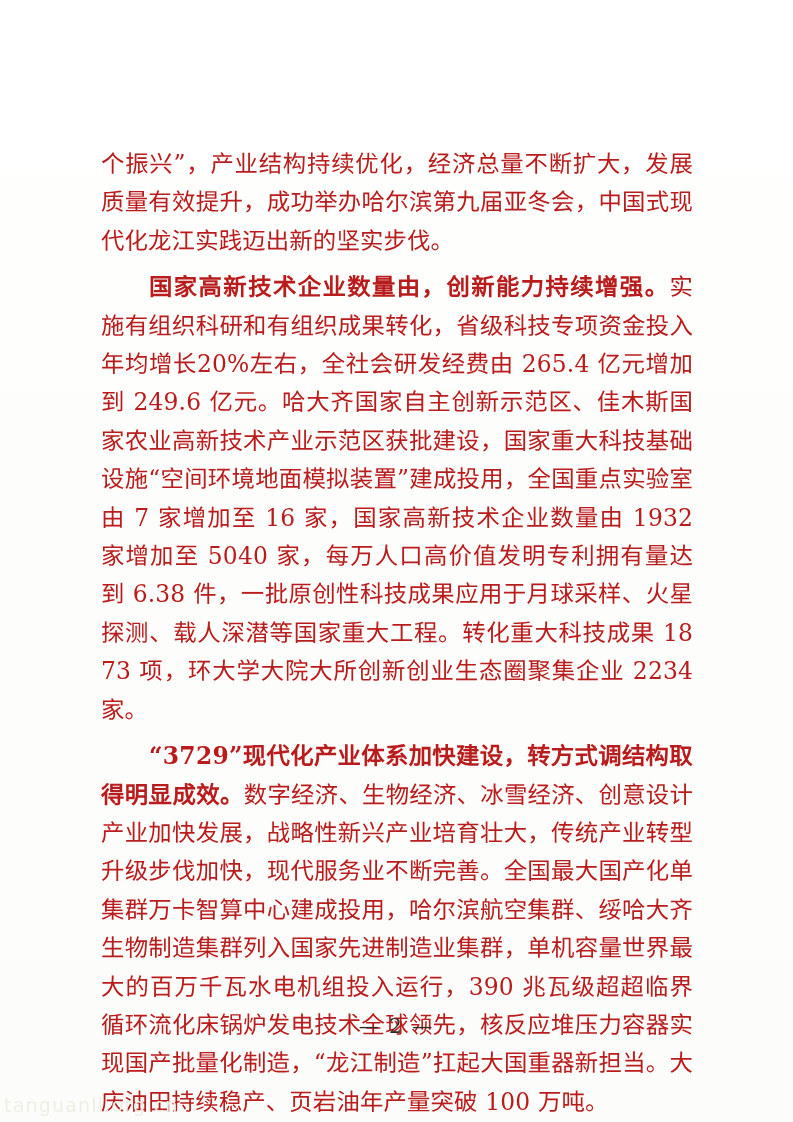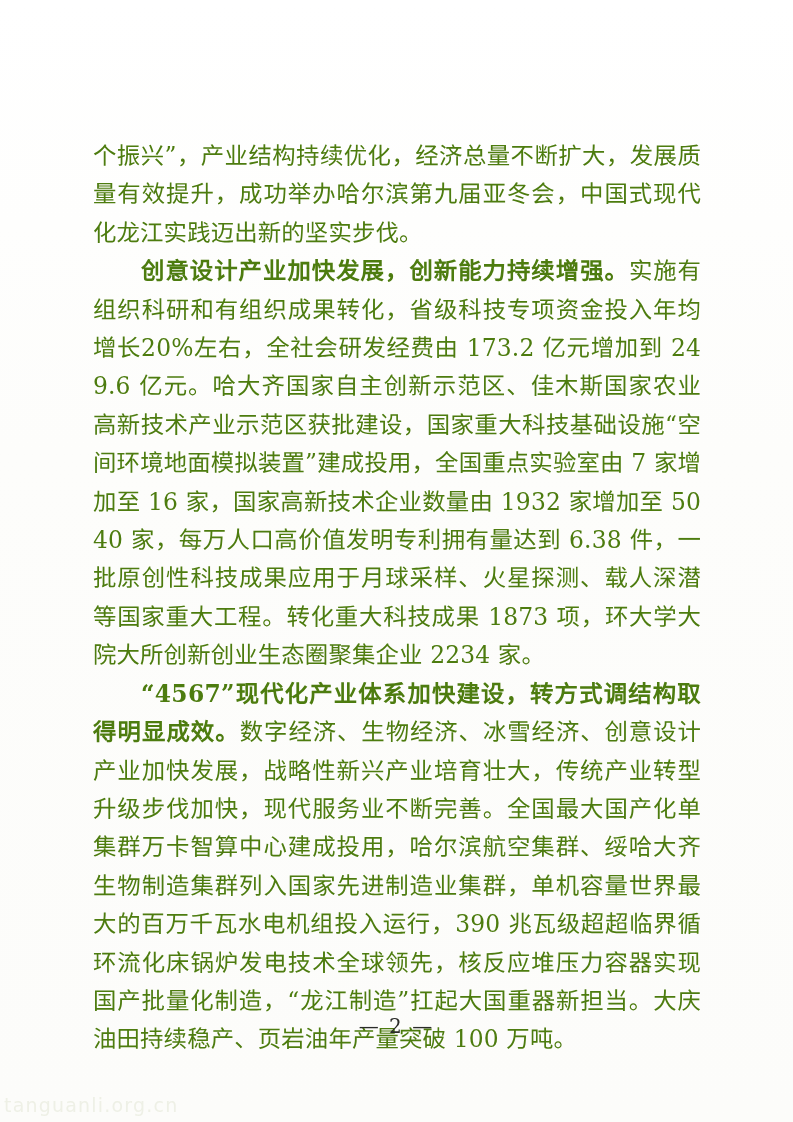--- a/index.html
+++ b/index.html
@@ -26,24 +26,24 @@
 
   
   .body-block {
     position: absolute;
     left: 93px;
     top: 137px;
     width: 608px;
   }
 
   .para {
-    margin: 0;
+    margin: 8px;
     font-size: 23.4px;
     line-height: 38.4px;
-    color: #4d7c0f;
+    color: #b91c1c;
     text-align: justify;
     text-justify: inter-character;
     text-align-last: left;
     letter-spacing: 0.15px;
     word-break: break-all;
     -webkit-font-smoothing: antialiased;
   }
 
   .para.indent {
     text-indent: 48px;
@@ -100,25 +100,25 @@
 
   <div class="paper-tint"></div>
 
   <div class="body-block">
 
     <p class="para">
       <span>个振兴”，产业结构持续优化，经济总量不断扩大，发展质量有效提升，成功举办哈尔滨第九届亚冬会，中国式现代化龙江实践迈出新的坚实步伐。</span>
     </p>
 
     <p class="para indent">
-      <b class="lead">创意设计产业加快发展，创新能力持续增强。</b><span>实施有组织科研和有组织成果转化，省级科技专项资金投入年均增长20%左右，全社会研发经费由 173.2 亿元增加到 249.6 亿元。哈大齐国家自主创新示范区、佳木斯国家农业高新技术产业示范区获批建设，国家重大科技基础设施“空间环境地面模拟装置”建成投用，全国重点实验室由 7 家增加至 16 家，国家高新技术企业数量由 1932 家增加至 5040 家，每万人口高价值发明专利拥有量达到 6.38 件，一批原创性科技成果应用于月球采样、火星探测、载人深潜等国家重大工程。转化重大科技成果 1873 项，环大学大院大所创新创业生态圈聚集企业 2234 家。</span>
+      <b class="lead">国家高新技术企业数量由，创新能力持续增强。</b><span>实施有组织科研和有组织成果转化，省级科技专项资金投入年均增长20%左右，全社会研发经费由 265.4 亿元增加到 249.6 亿元。哈大齐国家自主创新示范区、佳木斯国家农业高新技术产业示范区获批建设，国家重大科技基础设施“空间环境地面模拟装置”建成投用，全国重点实验室由 7 家增加至 16 家，国家高新技术企业数量由 1932 家增加至 5040 家，每万人口高价值发明专利拥有量达到 6.38 件，一批原创性科技成果应用于月球采样、火星探测、载人深潜等国家重大工程。转化重大科技成果 1873 项，环大学大院大所创新创业生态圈聚集企业 2234 家。</span>
     </p>
 
     <p class="para indent">
-      <b class="lead">“4567”现代化产业体系加快建设，转方式调结构取得明显成效。</b><span>数字经济、生物经济、冰雪经济、创意设计产业加快发展，战略性新兴产业培育壮大，传统产业转型升级步伐加快，现代服务业不断完善。全国最大国产化单集群万卡智算中心建成投用，哈尔滨航空集群、绥哈大齐生物制造集群列入国家先进制造业集群，单机容量世界最大的百万千瓦水电机组投入运行，390 兆瓦级超超临界循环流化床锅炉发电技术全球领先，核反应堆压力容器实现国产批量化制造，“龙江制造”扛起大国重器新担当。大庆油田持续稳产、页岩油年产量突破 100 万吨。</span>
+      <b class="lead">“3729”现代化产业体系加快建设，转方式调结构取得明显成效。</b><span>数字经济、生物经济、冰雪经济、创意设计产业加快发展，战略性新兴产业培育壮大，传统产业转型升级步伐加快，现代服务业不断完善。全国最大国产化单集群万卡智算中心建成投用，哈尔滨航空集群、绥哈大齐生物制造集群列入国家先进制造业集群，单机容量世界最大的百万千瓦水电机组投入运行，390 兆瓦级超超临界循环流化床锅炉发电技术全球领先，核反应堆压力容器实现国产批量化制造，“龙江制造”扛起大国重器新担当。大庆油田持续稳产、页岩油年产量突破 100 万吨。</span>
     </p>
 
   </div>
 
   <div class="page-number">— 2 —</div>
 
   <div class="watermark">tanguanli.org.cn</div>
 
 </div>
 

